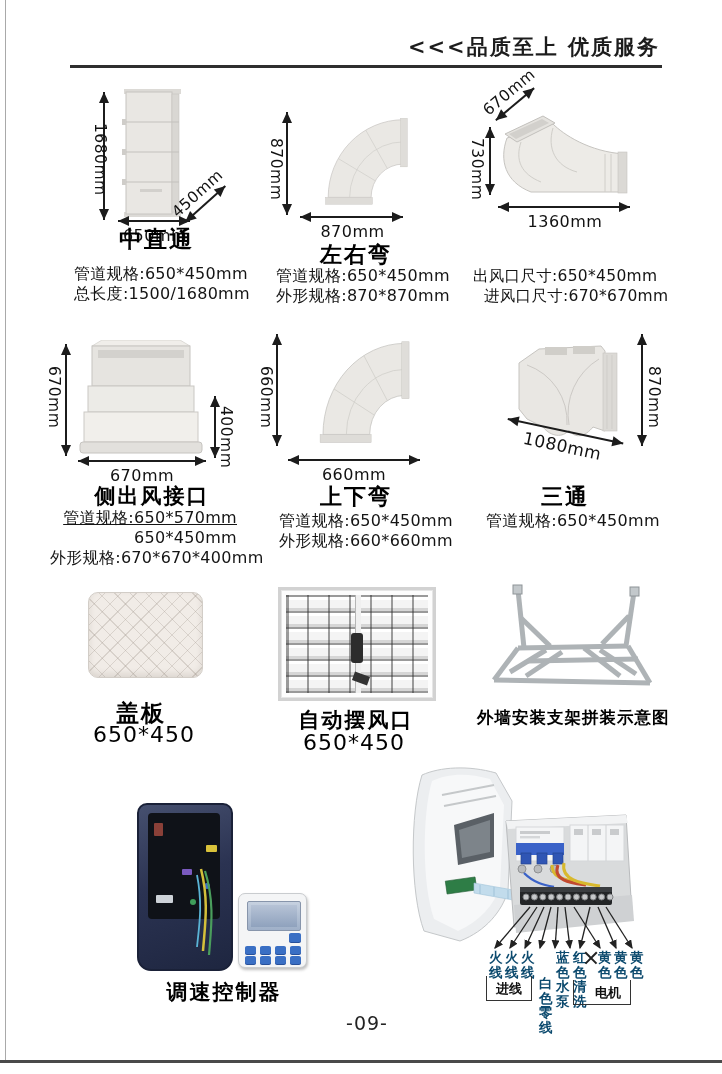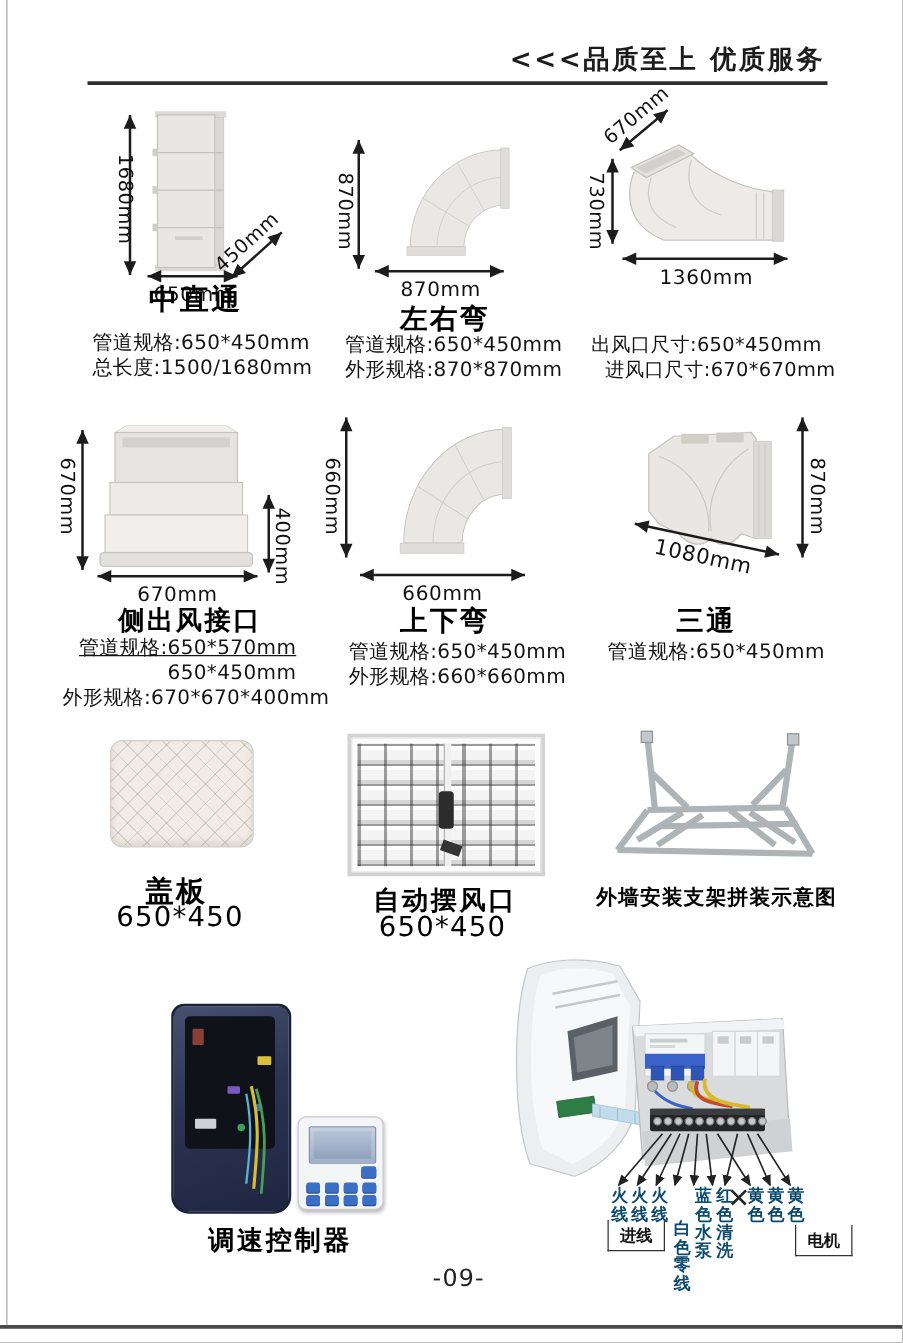--- a/index.html
+++ b/index.html
@@ -334,17 +334,17 @@
   <div class="vlab" style="left:505px;top:950px;">火线</div>
   <div class="vlab" style="left:521px;top:950px;">火线</div>
   <div class="vlab" style="left:539px;top:950px;margin-top:26px;">白色零线</div>
   <div class="vlab" style="left:556px;top:950px;">蓝色水泵</div>
   <div class="vlab" style="left:573px;top:950px;">红色清洗</div>
   <div class="xmark" style="left:584px;top:951px;"></div>
   <div class="vlab" style="left:598px;top:950px;">黄色</div>
   <div class="vlab" style="left:614px;top:950px;">黄色</div>
   <div class="vlab" style="left:630px;top:950px;">黄色</div>
   <div class="gbox" style="left:486px;top:976px;width:44px;height:22px;">进线</div>
-  <div class="gbox" style="left:636px;top:980px;width:44px;height:22px;">电机</div>
+  <div class="gbox" style="left:573px;top:980px;width:44px;height:22px;padding-left:12px;">电机</div>
 
   <div class="pagenum" style="left:322px;top:1012px;width:90px;">-09-</div>
 
 </div>
 
 </body></html>

